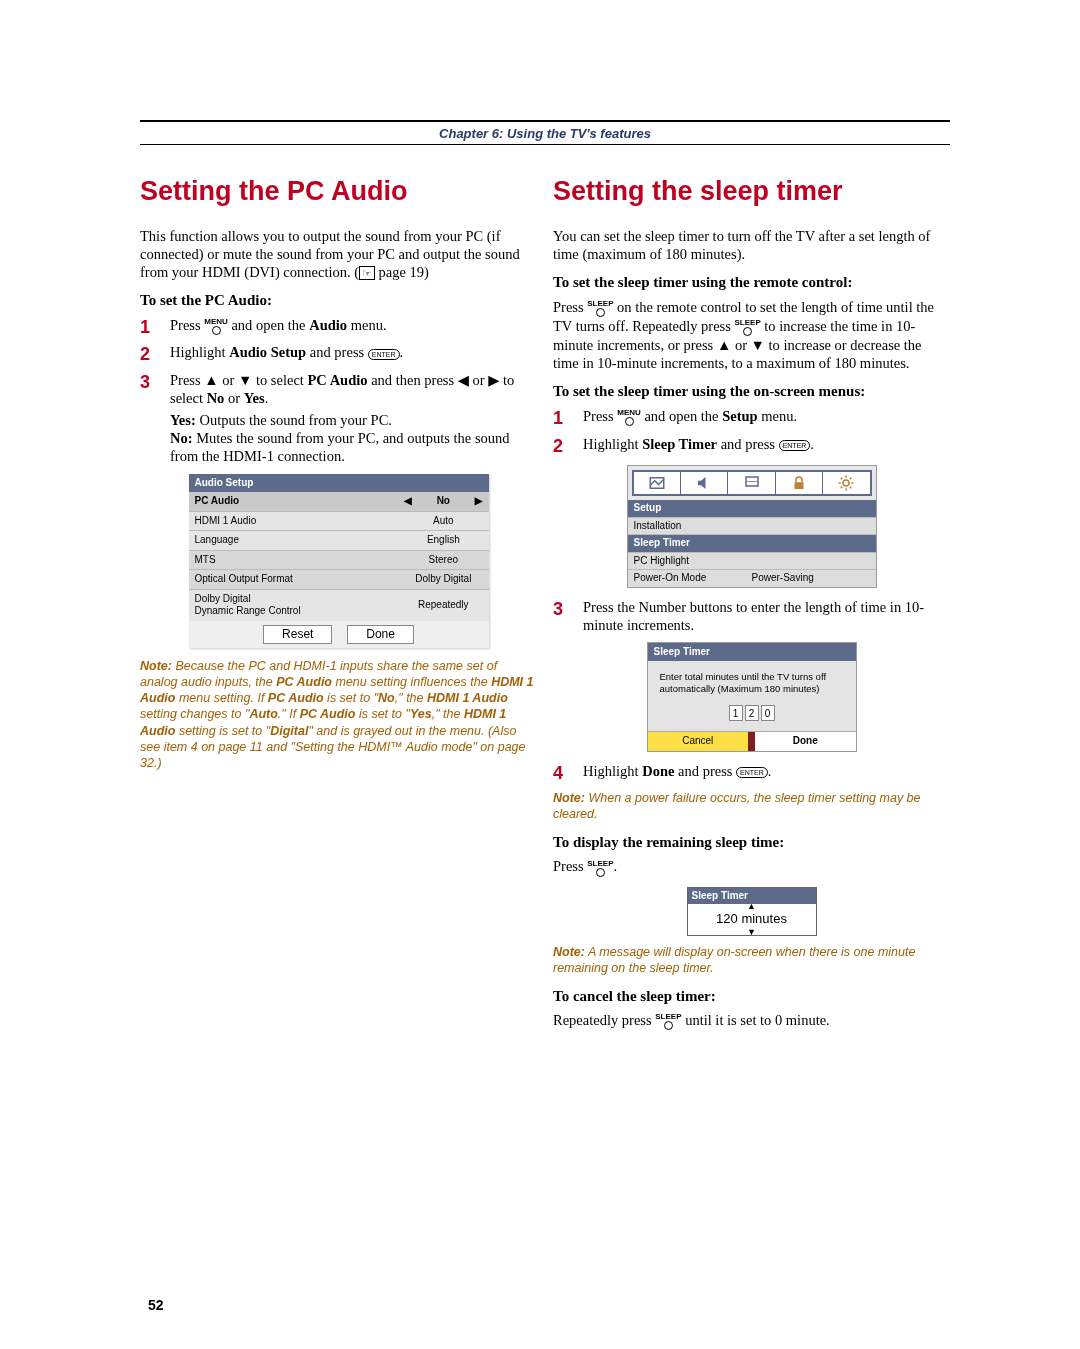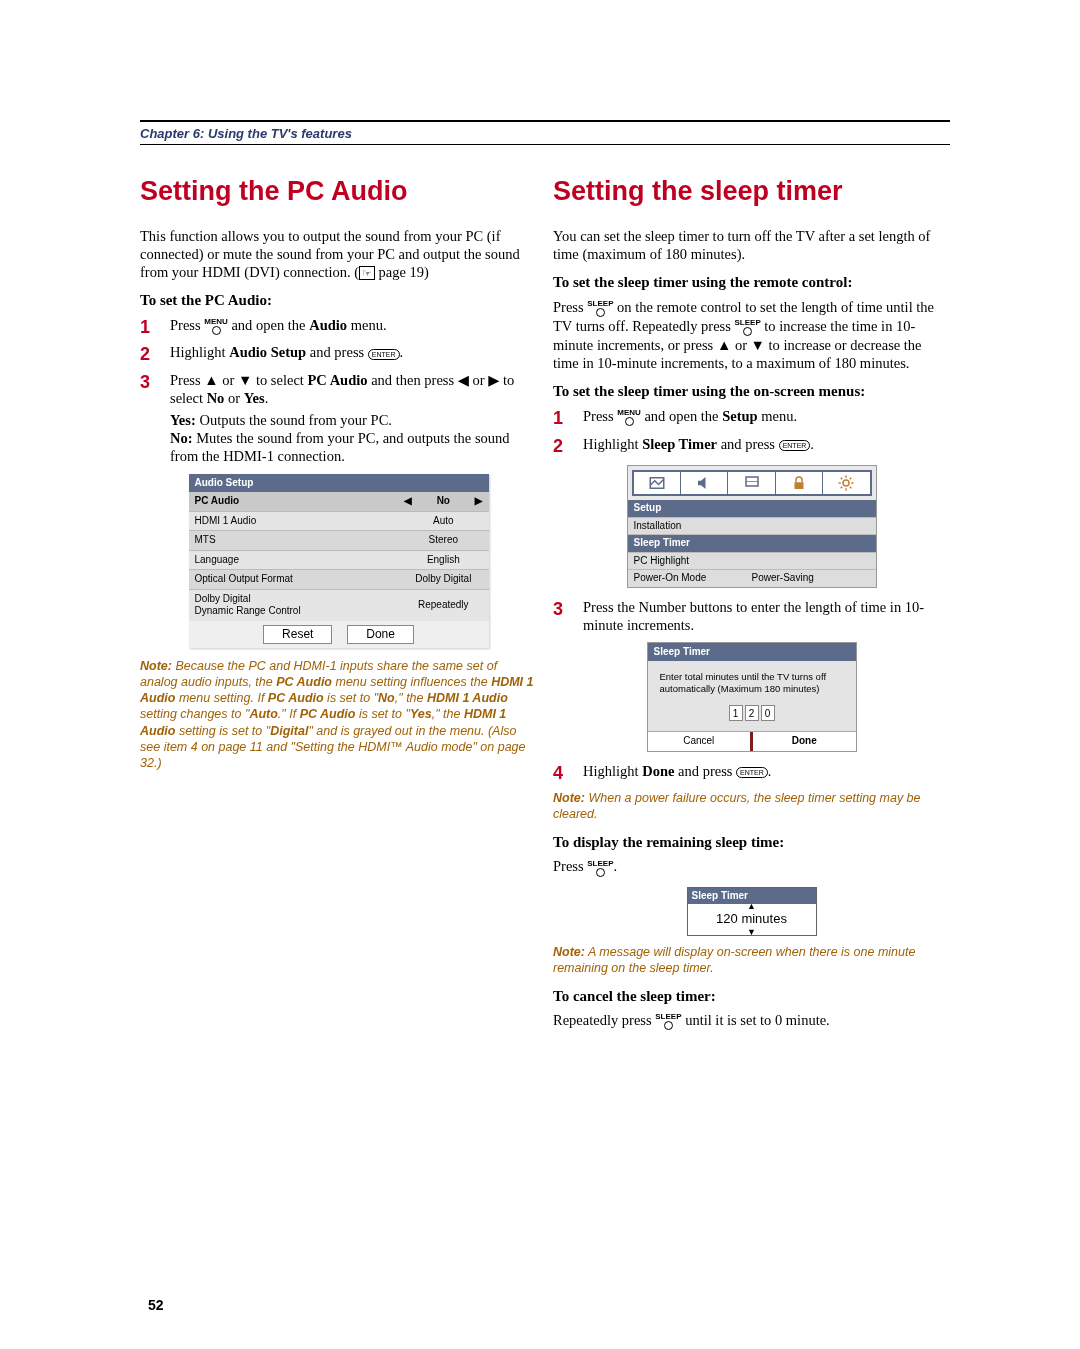--- a/index.html
+++ b/index.html
@@ -23,21 +23,21 @@
   }
   .page {
     width: var(--page-width);
     min-height: var(--page-height);
     position: relative;
     padding: 120px 130px 40px 140px;
   }
   .chapter-bar {
     border-top: 2px solid #000;
     border-bottom: 1px solid #000;
-    text-align: left;
+    text-align: center;
     font-family: Arial, Helvetica, sans-serif;
     font-weight: bold;
     font-style: italic;
     font-size: 13px;
     color: var(--italic-blue);
     padding: 4px 0 3px 0;
     margin-bottom: 30px;
   }
   .cols {
     display: flex;
@@ -246,22 +246,22 @@
     font-size: 10px;
   }
   .sleep-box .btns {
     display: flex;
     border-top: 1px solid #aaa;
   }
   .sleep-box .btns .b {
     flex: 1;
     text-align: center;
     padding: 3px 0;
-    background: #ffffff;
-    border-right: 3px solid #7f1d1d;
+    background: #fde047;
+    border-right: 7px solid #7f1d1d;
   }
   .sleep-box .btns .b:last-child { border-right: none; font-weight: bold; background:#fff; }
 
   .mini-sleep {
     width: 130px;
     margin: 6px auto 8px auto;
     font-family: Arial, Helvetica, sans-serif;
     font-size: 11px;
     border: 1px solid #666;
     text-align: center;
@@ -342,27 +342,27 @@
         <tr class="sel-row">
           <td>PC Audio</td>
           <td class="arrow-cell">◀</td>
           <td class="val">No</td>
           <td class="arrow-cell">▶</td>
         </tr>
         <tr class="data even">
               <td>HDMI 1 Audio</td>
               <td colspan="3" class="val">Auto</td>
             </tr>
+        <tr class="data even">
+              <td>Language</td>
+              <td colspan="3" class="val">English</td>
+            </tr>
         <tr class="data odd">
               <td>MTS</td>
               <td colspan="3" class="val">Stereo</td>
-            </tr>
-        <tr class="data even">
-              <td>Language</td>
-              <td colspan="3" class="val">English</td>
             </tr>
         <tr class="data odd">
               <td>Optical Output Format</td>
               <td colspan="3" class="val">Dolby Digital</td>
             </tr>
         <tr class="data even">
               <td style="white-space:pre-line">Dolby Digital
 Dynamic Range Control</td>
               <td colspan="3" class="val">Repeatedly</td>
             </tr>

